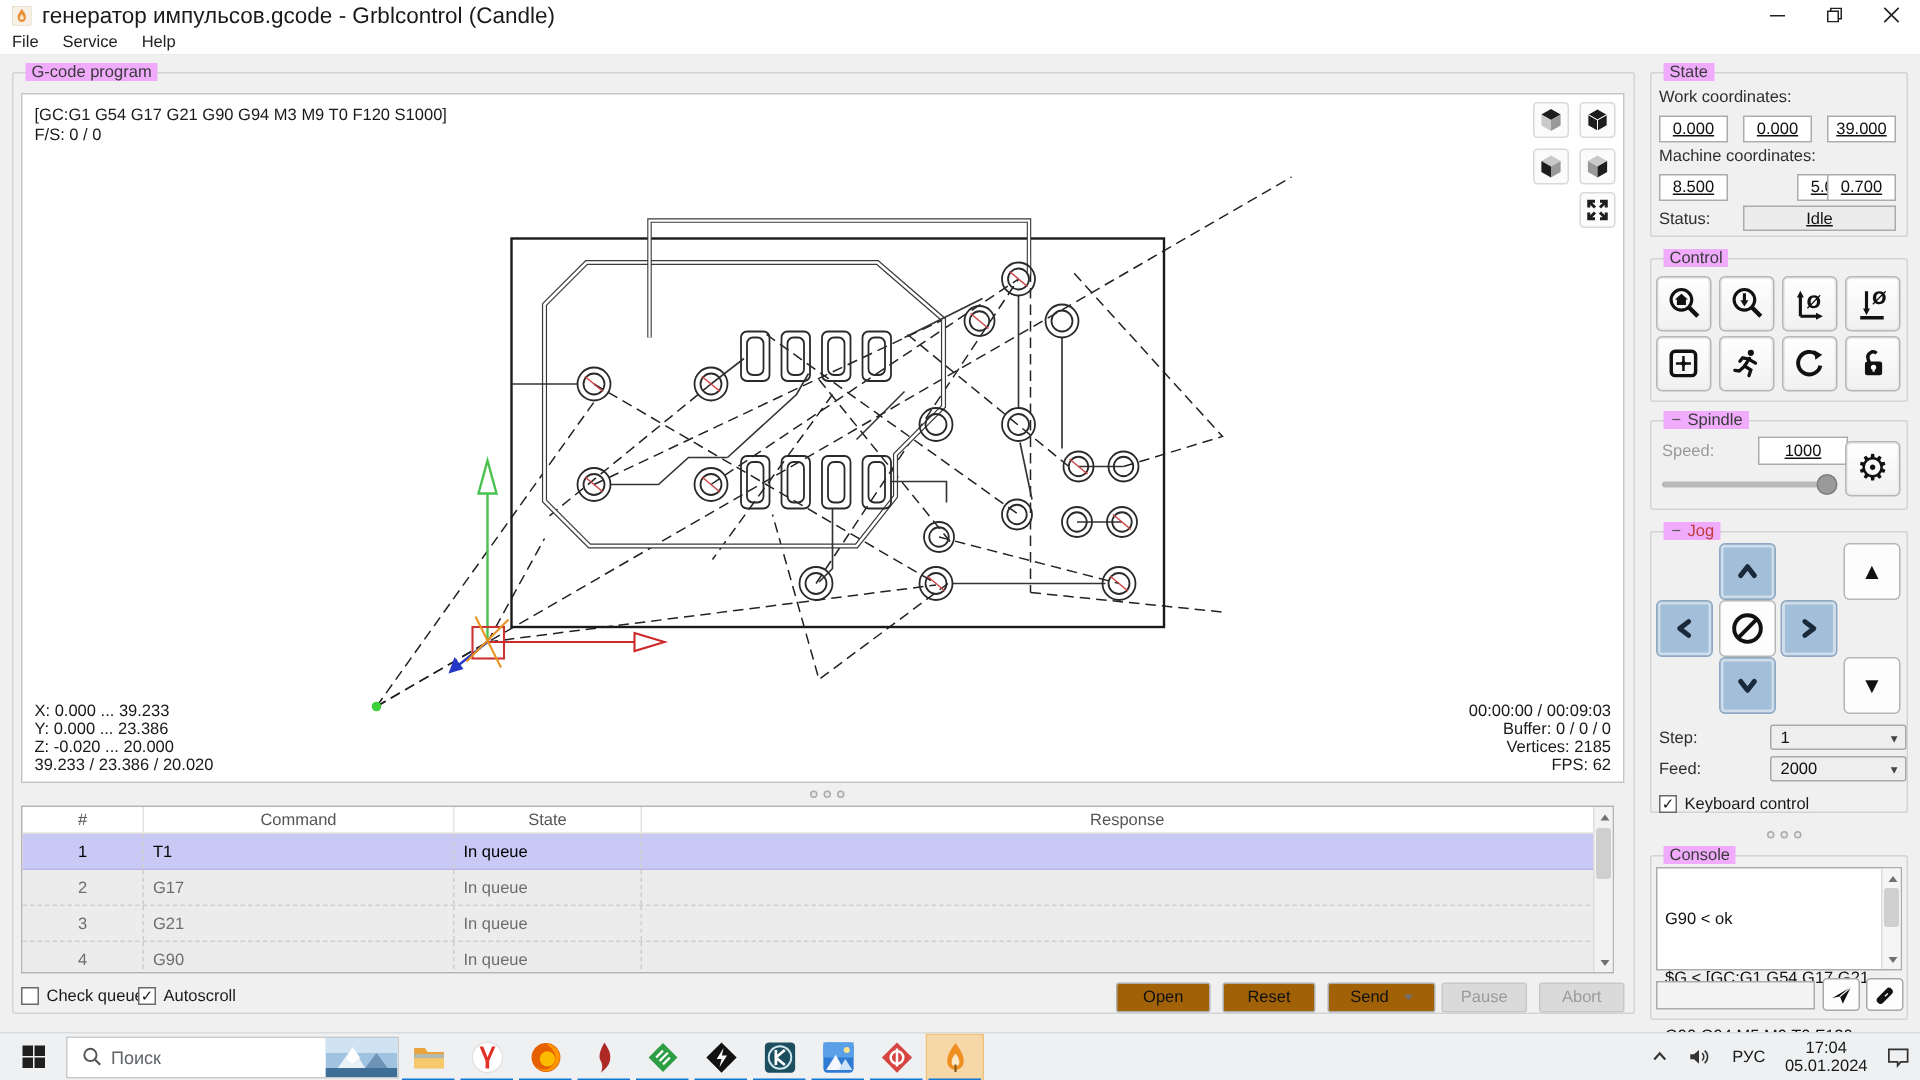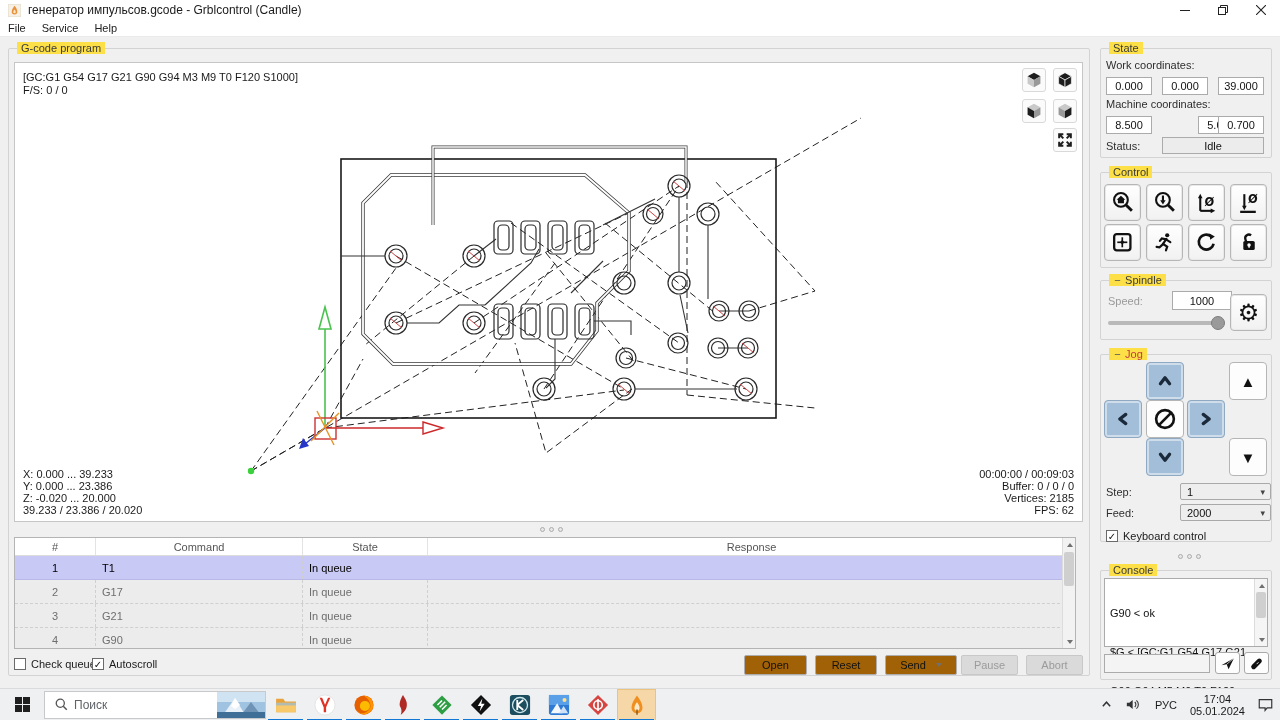--- a/index.html
+++ b/index.html
@@ -4,29 +4,29 @@
 <style>
   * { margin:0; padding:0; box-sizing:border-box; }
   html,body { width:1280px; height:720px; overflow:hidden; }
   body { font-family:"Liberation Sans", sans-serif; font-size:11px; color:#222; background:#f0f0f0; }
   .screen { position:relative; width:1280px; height:720px; background:#f0f0f0; }
   .abs { position:absolute; }
 
   
   .titlebar { left:0; top:0; width:1280px; height:20px; background:#ffffff; display:flex; align-items:center; }
   .app-icon { width:13px; height:13px; margin-left:8px; }
-  .title-text { margin-left:7px; font-size:12px; color:#1a1a1a; }
+  .title-text { margin-left:7px; font-size:15px; color:#1a1a1a; }
   .win-btns { position:absolute; right:0; top:0; height:20px; display:flex; }
   .win-btn { width:38px; height:20px; display:flex; align-items:center; justify-content:center; color:#222; }
   .menubar { left:0; top:20px; width:1280px; height:17px; background:#ffffff; display:flex; align-items:center; border-bottom:1px solid #eaeaea;}
   .menu-item { padding:0 8px; height:17px; line-height:17px; }
 
   
   .group { position:absolute; border:1px solid #d3d3d3; border-radius:2px; }
-  .gtitle { position:absolute; top:-7px; left:8px; background:#fde047; padding:0 4px; color:#3a3a3a; white-space:nowrap; }
+  .gtitle { position:absolute; top:-7px; left:8px; background:#f0abfc; padding:0 4px; color:#3a3a3a; white-space:nowrap; }
   .gtitle .minus { display:inline-block; width:9px; text-align:center; color:#555; }
   .red-title { color:var(--jog-red,#c03b3b); }
 
   
   .viz { left:14px; top:62px; width:1069px; height:460px; background:#ffffff; border:1px solid #c6c6c6; }
   .viz-text { position:absolute; color:#1a1a1a; line-height:13px; white-space:pre; }
   .viewbtn { position:absolute; width:24px; height:24px; background:#fbfbfb; border:1px solid #d9d9d9; border-radius:3px; display:flex; align-items:center; justify-content:center; }
 
   
   .dots { display:flex; gap:4px; align-items:center; }
@@ -47,21 +47,21 @@
   .tri-dn { width:0; height:0; border-left:3.5px solid transparent; border-right:3.5px solid transparent; border-top:4.5px solid #707070; }
   .thumb { position:absolute; left:1px; width:10px; background:#cfcfcf; border-radius:2px; }
 
   
   .btn { position:absolute; height:20px; background:#a16207; border:1px solid #adadad; border-radius:2px; display:flex; align-items:center; justify-content:center; color:#111; }
   .btn.disabled { background:#dadada; border-color:#c8c8c8; color:#9b9b9b; }
   .checkrow { position:absolute; display:flex; align-items:center; gap:5px; color:#1a1a1a; }
   .cb { width:12px; height:12px; background:#fff; border:1px solid #6a6a6a; display:flex; align-items:center; justify-content:center; font-size:10px; color:#111; }
 
   
-  .field { position:absolute; height:18px; background:#ffffff; border:1px solid #ababab; display:flex; align-items:center; justify-content:center; color:#111; }
+  .field { position:absolute; height:18px; background:#ffffff; border:1px solid #ababab; display:flex; align-items:center; justify-content:center; color:#111;text-decoration:underline; }
   .label { position:absolute; color:#2e2e2e; white-space:nowrap; }
   .label.dim { color:#9a9a9a; }
   .sqbtn { position:absolute; width:37px; height:37px; background:linear-gradient(#ffffff,#f1f1f1); border:1px solid #b6b6b6; border-radius:4px; display:flex; align-items:center; justify-content:center; box-shadow:0 0 0 1px #e9e9e9 inset; }
   .jogbtn { position:absolute; width:38px; height:38px; border-radius:4px; display:flex; align-items:center; justify-content:center; border:1px solid #8fa9c2; background:var(--jog-blue,#a3bed9); box-shadow:0 0 0 2px #cfdce9 inset; }
   .jogbtn.white { background:#fdfdfd; border:1px solid #b5b5b5; box-shadow:none; font-size:15px; color:#111; }
   .combo { position:absolute; height:17px; background:#eeeeee; border:1px solid #a9a9a9; border-radius:2px; display:flex; align-items:center; padding-left:6px; color:#111; }
   .combo .carr { margin-left:auto; margin-right:5px; color:#444; font-size:9px; }
   .slider-track { position:absolute; height:4px; background:#b9b9b9; border-radius:2px; }
   .slider-handle { position:absolute; width:14px; height:14px; border-radius:50%; background:#9a9a9a; border:1px solid #7d7d7d; }
   .console-box { position:absolute; background:#ffffff; border:1px solid #ababab; color:#111; line-height:13px; padding:2px 16px 2px 5px; white-space:pre-wrap; }

